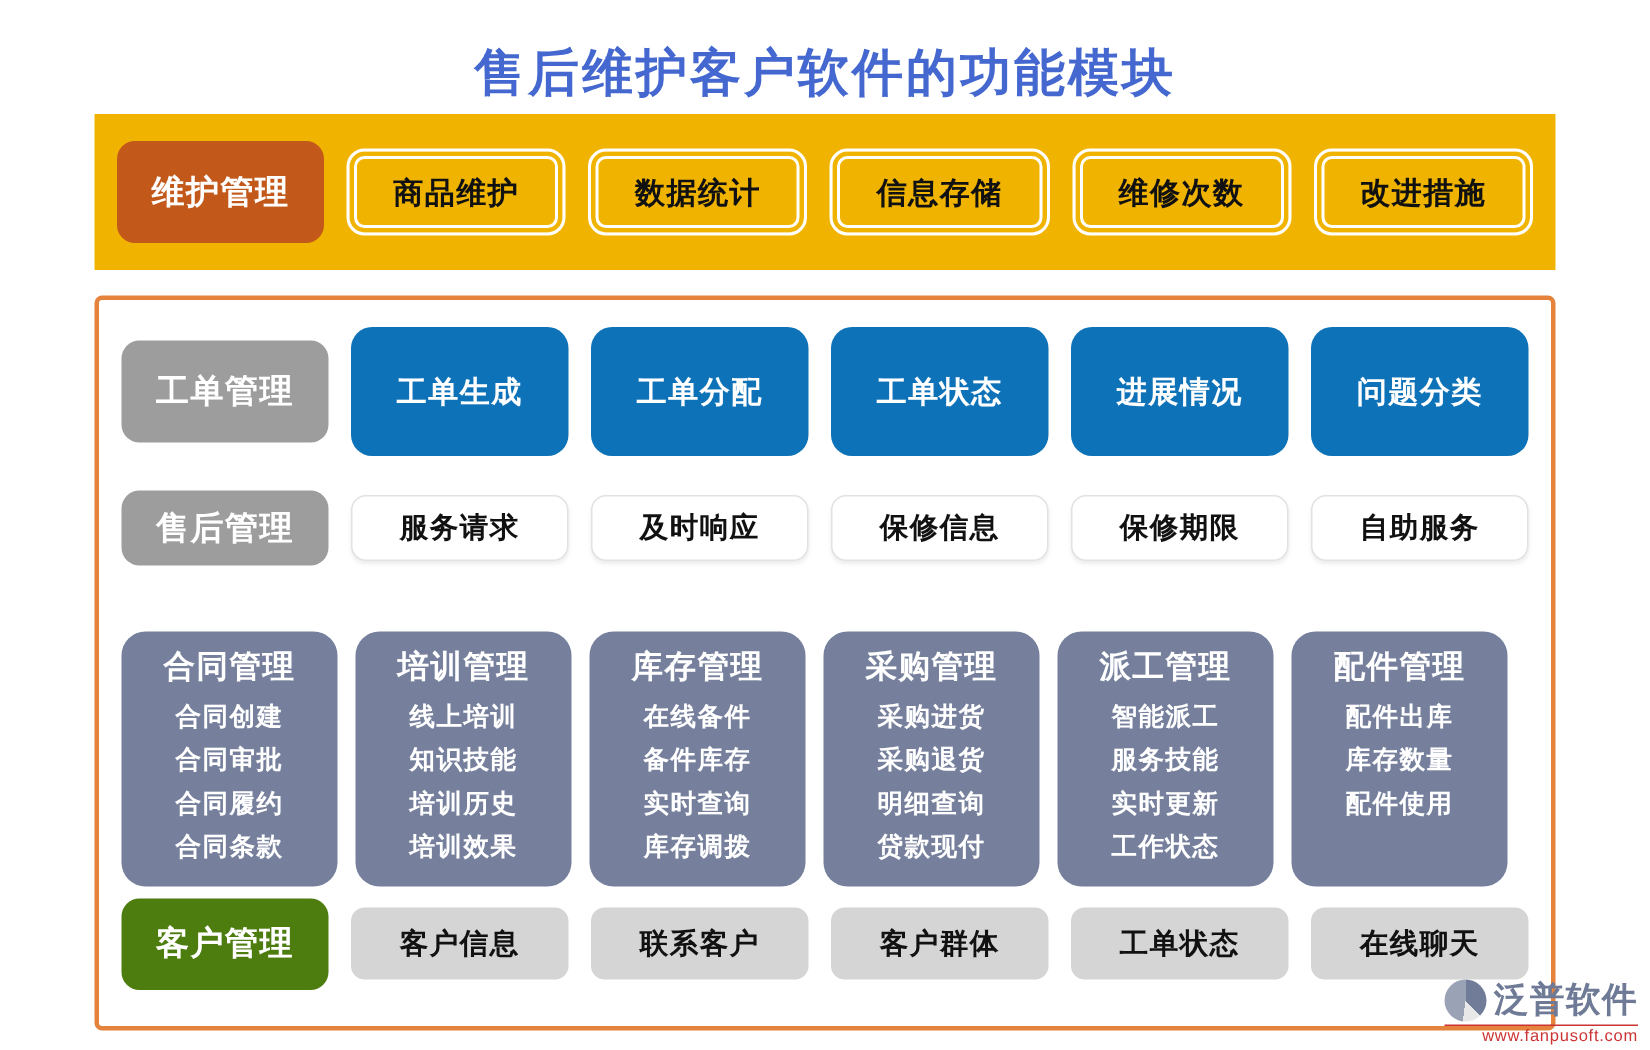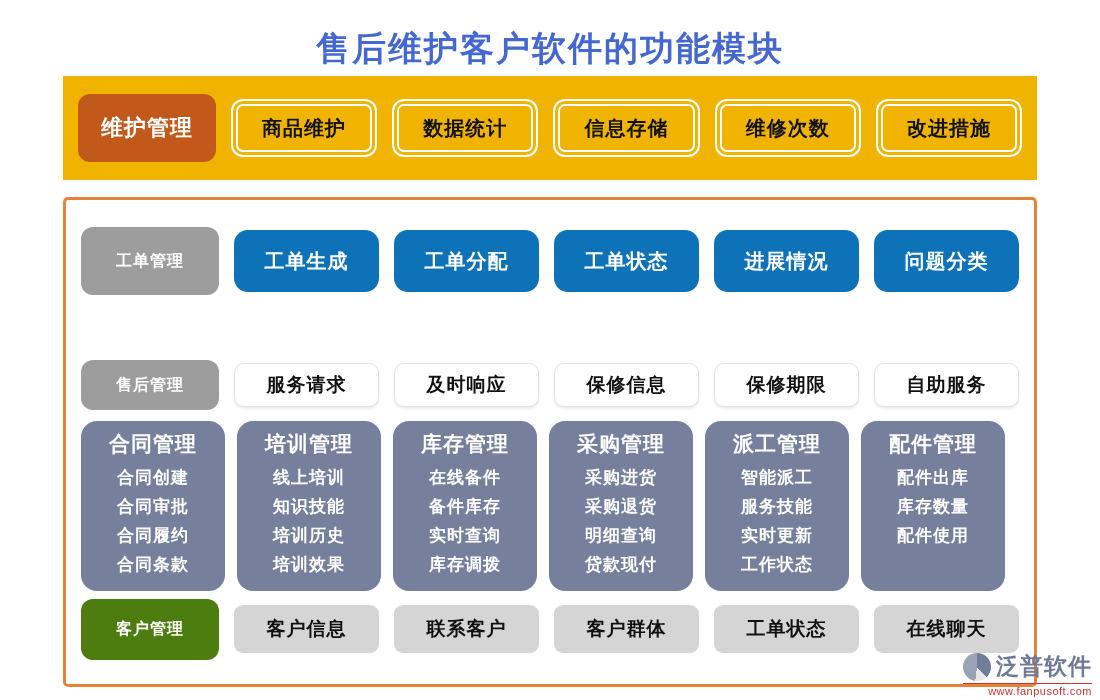--- a/index.html
+++ b/index.html
@@ -27,28 +27,28 @@
     opacity:0.35; pointer-events:none; }
   .watermark .wm-logo { width:22px; height:22px; border-radius:50%;
     background:conic-gradient(#8d8d8d 0 40%, #d9d9d9 40% 55%, #8d8d8d 55% 100%); margin-right:4px; }
   .watermark .wm-text { font-size:16px; font-weight:bold; color:#9a9a9a; }
 
   
   .main { position:absolute; left:63px; top:197px; width:974px; height:490px;
     background:#ffffff; border:3px solid #e5823b; border-radius:5px; }
   .row { position:absolute; left:15px; right:15px; display:flex; align-items:center; }
   .row-label { width:138px; min-width:138px; border-radius:12px; color:#fff;
-    font-weight:bold; font-size:16px; letter-spacing:1px;
+    font-weight:bold; font-size:22px; letter-spacing:1px;
     display:flex; align-items:center; justify-content:center; }
   .row-workorder { top:22px; height:78px; }
   .row-workorder .row-label { height:68px; background:#9d9d9d; }
-  .btn-blue { flex:1; height:62px; margin-left:15px; background:#0e72b8; border-radius:14px;
+  .btn-blue { flex:1; height:86px; margin-left:15px; background:#0e72b8; border-radius:14px;
     color:#fff; font-weight:bold; font-size:20px; letter-spacing:1px;
     display:flex; align-items:center; justify-content:center; cursor:pointer; }
-  .row-aftersales { top:123px; height:58px;margin-top:33px; }
+  .row-aftersales { top:123px; height:58px; }
   .row-aftersales .row-label { height:50px; background:#9d9d9d; }
   .btn-white { flex:1; height:44px; margin-left:15px; background:#ffffff;
     border:1px solid #e2e2e2; border-radius:10px;
     box-shadow:0 2px 3px rgba(0,0,0,0.08);
     color:#111; font-weight:bold; font-size:19px; letter-spacing:1px;
     display:flex; align-items:center; justify-content:center; cursor:pointer; }
 
   
   .panels { position:absolute; left:15px; right:29px; top:221px; height:170px;
     display:flex; }

